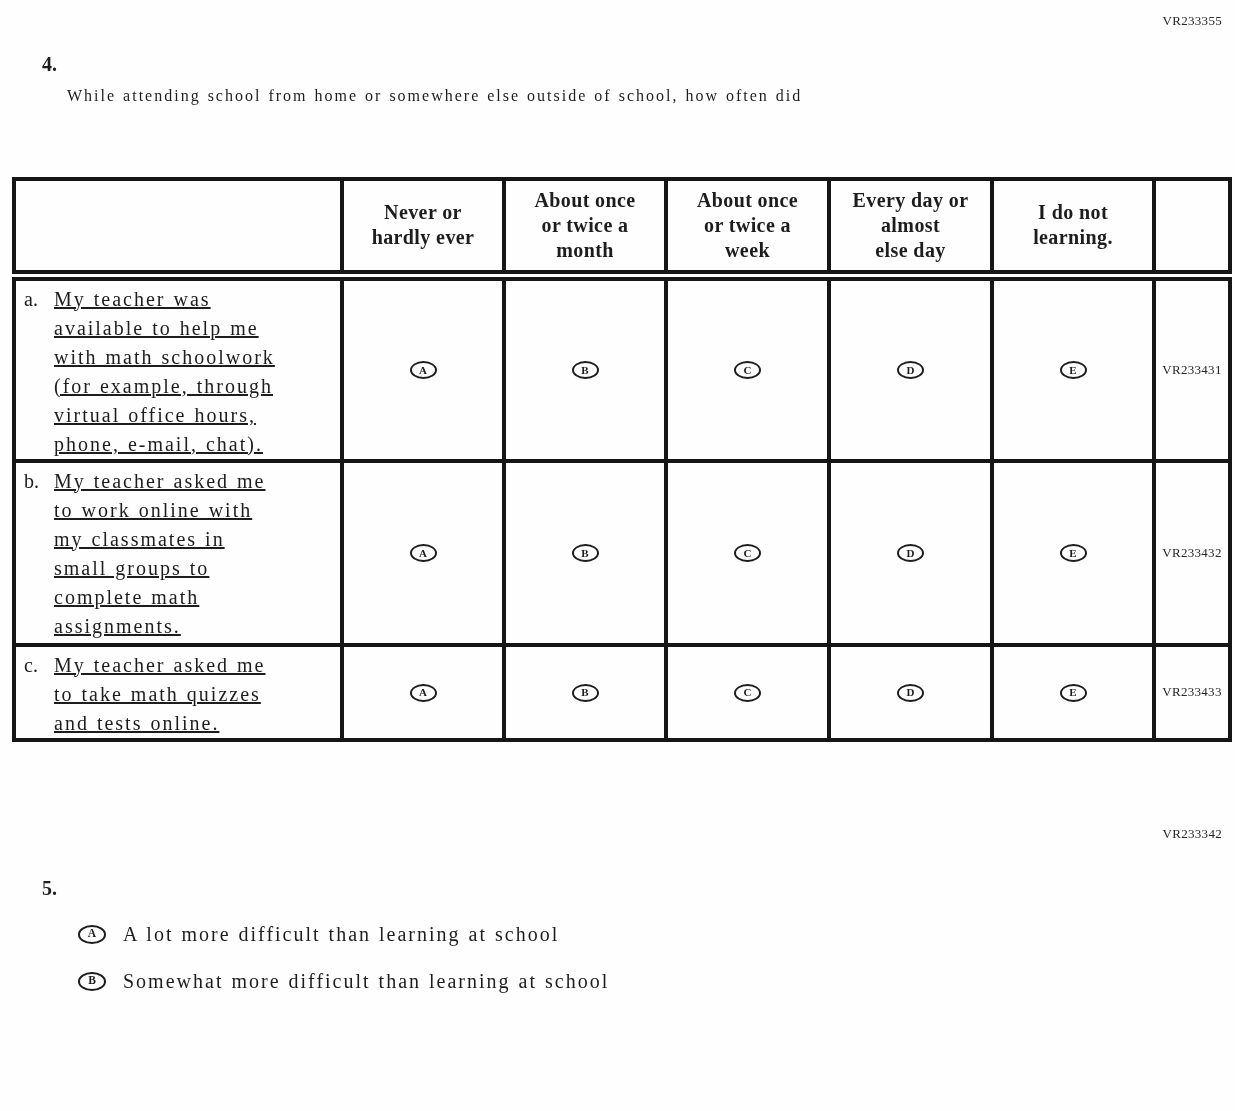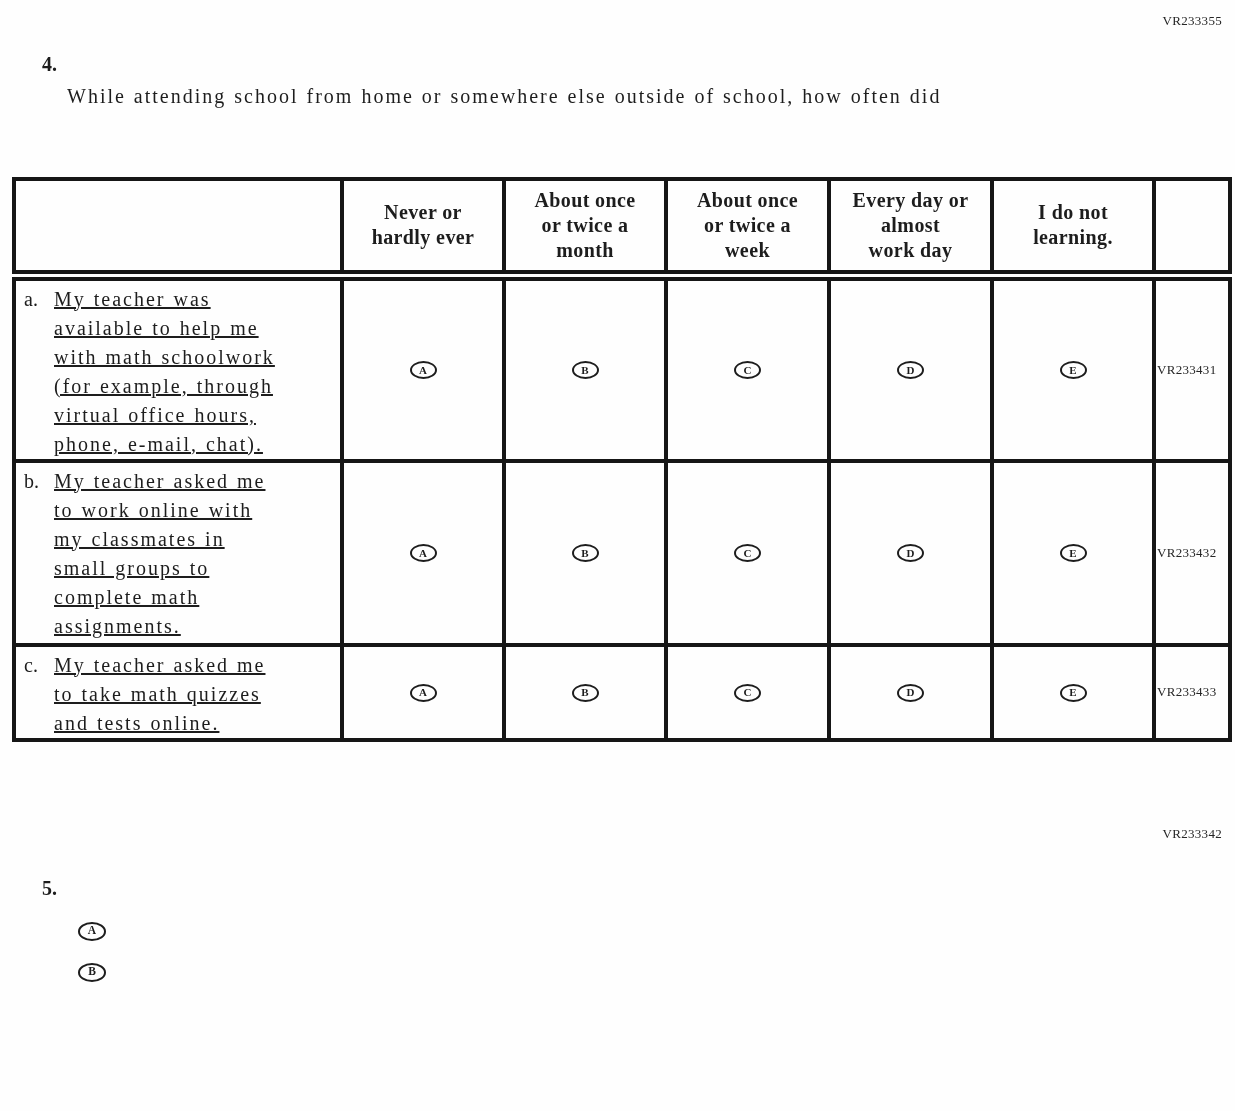--- a/index.html
+++ b/index.html
@@ -21,21 +21,21 @@
   }
   #code-top { position: absolute; top: 13px; right: 13px; }
   #code-mid { margin-top: 84px; text-align: right; padding-right: 13px; padding-left: 12px; }
 
   .question { display: flex; margin-left: 42px; }
   .qnum {
     flex: none; width: 25px;
     font-weight: bold; font-size: 20px; line-height: 32px;
   }
   .qtext {
-    font-size: 20px; line-height: 32px;
+    font-size: 16px; line-height: 32px;
     letter-spacing: 2px; word-spacing: 1px;
     white-space: pre-line;
   }
   #q4 { margin-top: 48px; }
   #q5 { margin-top: 30px; }
 
   table#q4-table {
     border-collapse: collapse;
     table-layout: fixed;
     width: 1216px;
@@ -59,21 +59,21 @@
     font-size: 20px; line-height: 29px;
   }
   .desc-inner { display: flex; }
   .row-letter { flex: none; width: 30px; }
   .row-text {
     white-space: pre-line;
     letter-spacing: 2px; word-spacing: 1px; text-decoration: underline;
   }
   #q4-table td.opt { text-align: center; vertical-align: middle; }
   #q4-table td.rowcode {
-    text-align: left; vertical-align: middle;
+    text-align: center; vertical-align: middle;
     font-size: 13px; letter-spacing: 0.3px; padding: 0 1px;
     color: #262626;
   }
   tr.row-a td { height: 174px; }
   tr.row-b td { height: 184px; }
   tr.row-c td { height: 86px; }
 
   .bubble {
     display: inline-flex; align-items: center; justify-content: center;
     width: 27px; height: 18px;
@@ -121,21 +121,21 @@
       <th>Never or
 hardly ever</th>
       <th>About once
 or twice a
 month</th>
       <th>About once
 or twice a
 week</th>
       <th>Every day or
 almost
-work day</th>
+else day</th>
       <th>I do not
 learning.</th>
       <th></th>
     </tr>
   </thead>
   <tbody>
     <tr class="row-a">
       <td class="desc">
         <div class="desc-inner">
           <span class="row-letter">a.</span>
@@ -194,18 +194,20 @@
 
 <div class="code" id="code-mid">VR233342</div>
 
 <section class="question" id="q5">
   <div class="qnum">5.</div>
 </section>
 
 <div id="q5-options">
   <div class="option">
     <span class="bubble">A</span>
+    <span class="option-text">A lot more difficult than learning at school</span>
   </div>
   <div class="option">
     <span class="bubble">B</span>
+    <span class="option-text">Somewhat more difficult than learning at school</span>
   </div>
 
 </div>
 
 </body></html>

